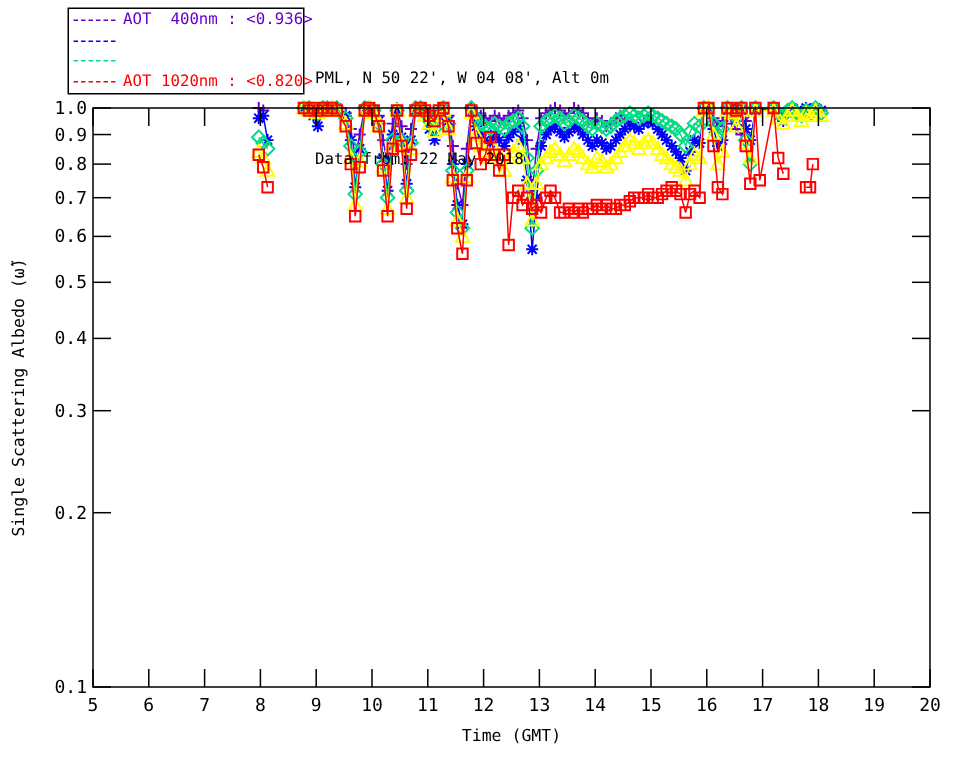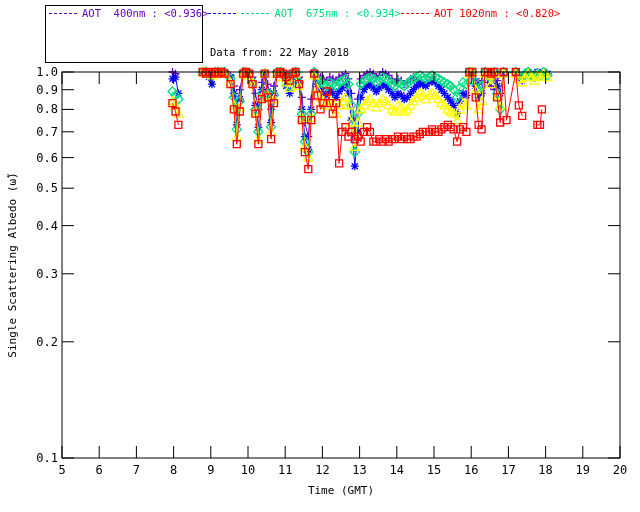--- a/index.html
+++ b/index.html
@@ -5,21 +5,21 @@
   html,body{margin:0;padding:0;background:#fff;}
   .screen{
     position:relative;width:640px;height:512px;background:#ffffff;
     font-family:"DejaVu Sans Mono","Liberation Mono",monospace;overflow:hidden;
   }
   .chart-svg{position:absolute;left:0;top:0;}
   .legend-box{
     position:absolute;left:45px;top:5px;width:158px;
     border:1px solid #000;background:#fff;
     padding:2px 3px;box-sizing:border-box;
-    display:flex;flex-direction:row;justify-content:space-between;height:58px;
+    display:flex;flex-direction:column;justify-content:space-between;height:58px;
   }
   .legend-row{display:flex;align-items:center;height:11px;}
   .legend-dash{width:28px;height:0;border-top:1px dashed #000;margin-right:5px;flex:none;}
   .legend-label{font-size:10.5px;line-height:11px;white-space:pre;letter-spacing:0;}
   .header{
     position:absolute;left:210px;top:7px;color:#000;
     font-size:10.5px;line-height:18px;white-space:pre;
   }
   .header div{height:18px;}
 </style>
@@ -125,25 +125,25 @@
   <div class="legend-box">
     <div class="legend-row">
       <span class="legend-dash" style="border-top-color: rgb(102, 0, 204);"></span>
       <span class="legend-label" style="color: rgb(102, 0, 204);">AOT  400nm : &lt;0.936&gt;</span>
     </div>
     <div class="legend-row">
       <span class="legend-dash" style="border-top-color: rgb(0, 0, 255);"></span>
     </div>
     <div class="legend-row">
       <span class="legend-dash" style="border-top-color: rgb(0, 221, 130);"></span>
-      <span class="legend-label" style="color: rgb(0, 221, 130);">AOT  675nm : &lt;0.934&gt;</span>
     </div>
     <div class="legend-row">
       <span class="legend-dash" style="border-top-color: rgb(255, 0, 0);"></span>
       <span class="legend-label" style="color: rgb(255, 0, 0);">AOT 1020nm : &lt;0.820&gt;</span>
     </div>
   </div>
 
   <div class="header">
+    <div>PML, N 50 22', W 04 08', Alt 0m</div>
     <div>Data from: 22 May 2018</div>
   </div>
 
 </div>
 
 </body></html>

